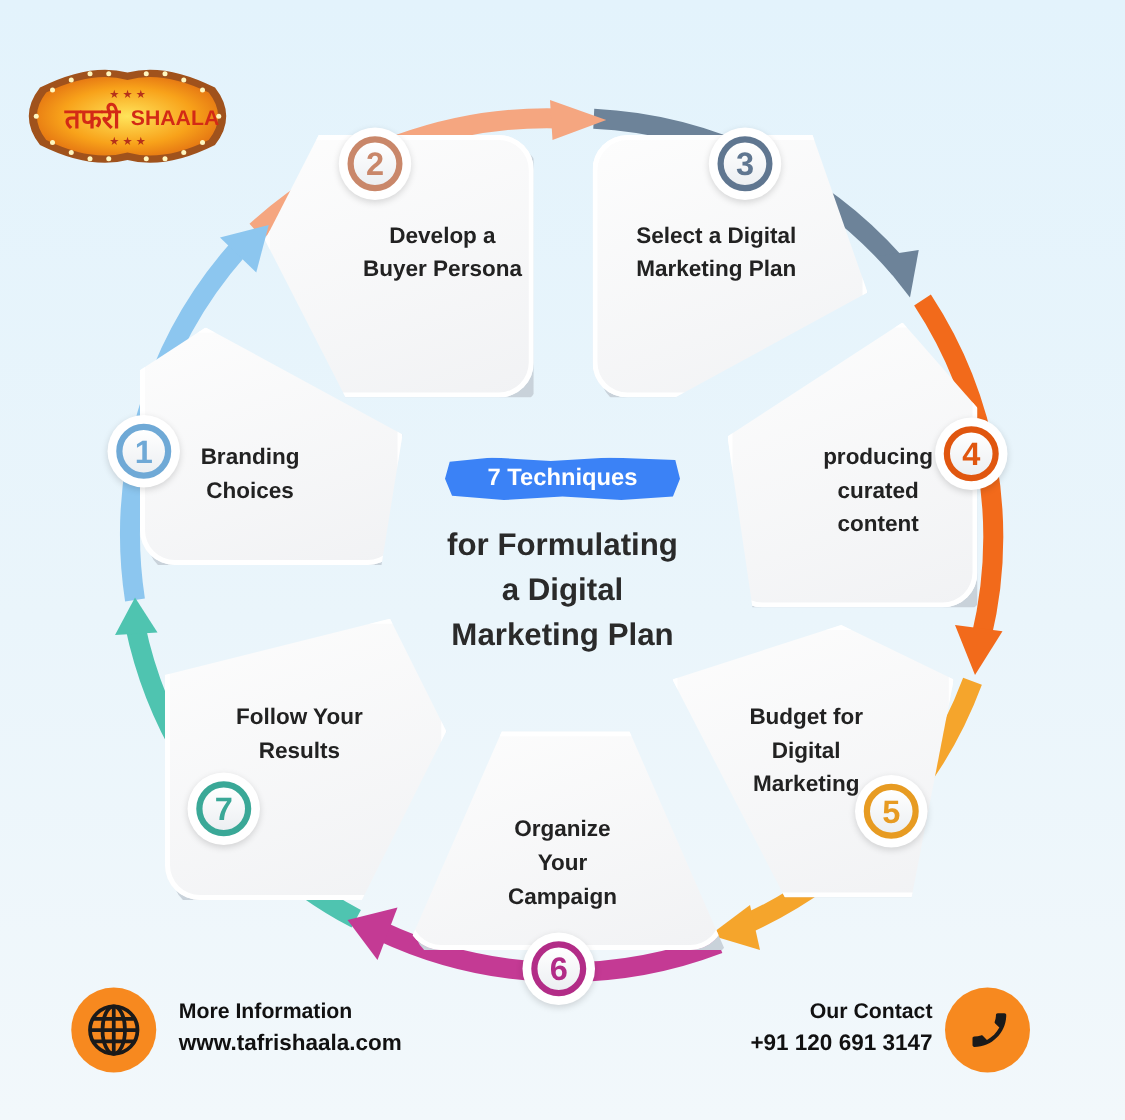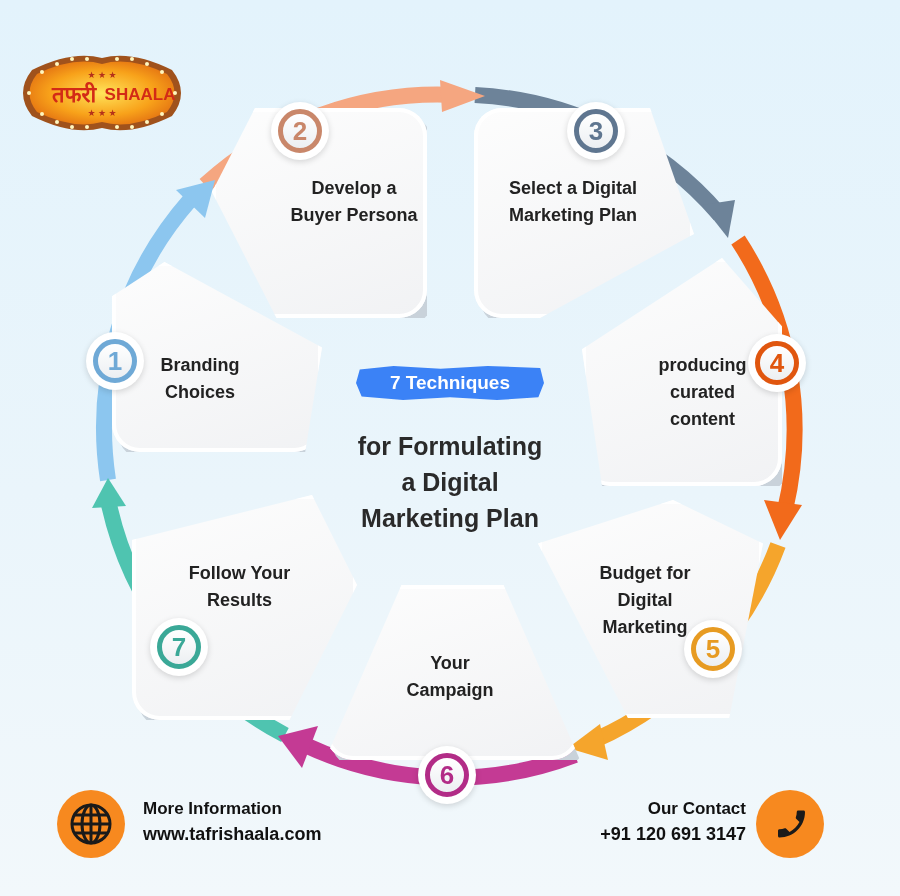--- a/index.html
+++ b/index.html
@@ -14,21 +14,21 @@
   .tile-text{position:absolute;font-weight:bold;color:#222;font-size:18px;line-height:27px;text-align:center;
              font-family:"Liberation Sans",sans-serif;}
   .badge{position:absolute;width:58px;height:58px;border-radius:50%;background:#fff;
          box-shadow:0 2px 6px rgba(0,0,0,0.15);display:flex;align-items:center;justify-content:center;}
   .badge .inner{width:44px;height:44px;border-radius:50%;border:5px solid;box-sizing:border-box;
          display:flex;align-items:center;justify-content:center;font-weight:bold;font-size:26px;
          background:linear-gradient(180deg,#ffffff,#eceff2);}
   .center-tag{position:absolute;left:356px;top:366px;width:188px;height:34px;background:#3b82f6;
               clip-path:polygon(2% 10%,20% 0,45% 8%,70% 0,98% 6%,100% 50%,97% 92%,75% 100%,50% 92%,25% 100%,3% 90%,0 50%);
               display:flex;align-items:center;justify-content:center;color:#fff;font-weight:bold;font-size:19px;}
-  .center-title{position:absolute;left:320px;top:428px;width:260px;text-align:center;font-weight:bold;
+  .center-title{position:absolute;left:320px;top:418px;width:260px;text-align:center;font-weight:bold;
                 font-size:25px;line-height:36px;color:#2a2a2a;}
   .foot-icon{position:absolute;width:68px;height:68px;border-radius:50%;background:#f7891f;
              display:flex;align-items:center;justify-content:center;}
   .foot-label{position:absolute;font-weight:bold;font-size:17px;color:#111;}
   .foot-value{position:absolute;font-weight:bold;font-size:18px;color:#111;}
 </style>
 </head>
 <body>
 
 <div class="logo">
@@ -114,20 +114,21 @@
     <div>producing</div>
     <div>curated</div>
     <div>content</div>
   </div>
 <div class="tile-text" style="left:585px;top:560px;width:120px;">
     <div>Budget for</div>
     <div>Digital</div>
     <div>Marketing</div>
   </div>
 <div class="tile-text" style="left:390px;top:650px;width:120px;">
+    <div>Organize</div>
     <div>Your</div>
     <div>Campaign</div>
   </div>
 <div class="tile-text" style="left:172px;top:560px;width:135px;">
     <div>Follow Your</div>
     <div>Results</div>
   </div>
 
 <div class="badge" style="left:86px;top:332px;">
     <div class="inner" style="border-color: rgb(111, 169, 214); color: rgb(111, 169, 214);">1</div>

